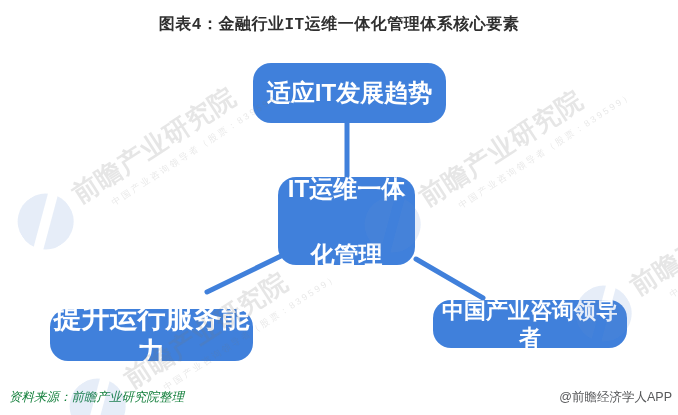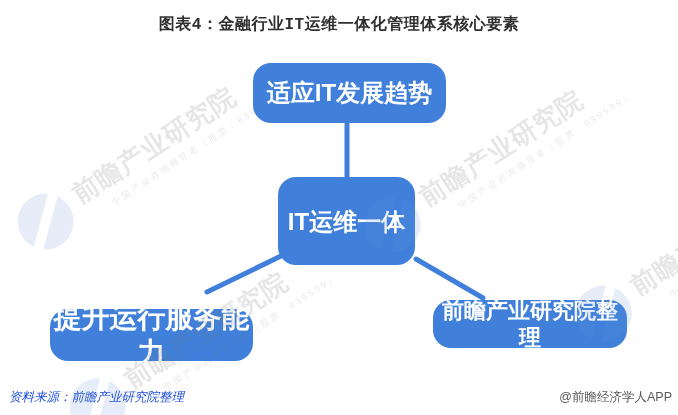--- a/index.html
+++ b/index.html
@@ -23,21 +23,21 @@
   .node-br{left:433px;top:300px;width:194px;height:48px;font-size:22px;}
   .wm-layer{position:absolute;left:0;top:0;width:678px;height:415px;z-index:5;pointer-events:none;}
   .wm{
     position:absolute;transform:translate(-50%,-50%) rotate(-33deg);
     display:flex;align-items:flex-end;gap:10px;white-space:nowrap;
   }
   .wm-texts{display:flex;flex-direction:column;}
   .wm-brand{font-size:26px;font-weight:bold;color:rgba(118,118,118,0.18);letter-spacing:1px;}
   .wm-tagline{font-size:9px;color:rgba(120,120,120,0.17);letter-spacing:2.5px;margin-left:28px;margin-top:2px;}
   .footer-source{
-    position:absolute;left:9px;top:389px;font-size:12.5px;font-style:italic;color:#1d4ed8;z-index:3;
+    position:absolute;left:9px;top:389px;font-size:12.5px;font-style:italic;color:#15803d;z-index:3;
   }
   .footer-credit{
     position:absolute;right:6px;top:389px;font-size:12.5px;color:#58595b;z-index:3;
   }
 </style>
 </head>
 <body>
 
 <div class="stage">
 
@@ -54,28 +54,29 @@
       </mask>
     </defs>
   </svg>
 
   <div class="node node-top">
     <span>适应IT发展趋势</span>
   </div>
 
   <div class="node node-center">
     <div>IT运维一体</div>
+    <div>化管理</div>
   </div>
 
   <div class="node node-bl">
     <span>提升运行服务能力</span>
   </div>
 
   <div class="node node-br">
-    <span>前瞻产业研究院整理</span>
+    <span>中国产业咨询领导者</span>
   </div>
 
   <div class="wm-layer">
 
     <div class="wm" style="left:148px;top:155px;">
       <svg width="56" height="56">
         <circle cx="28" cy="28" r="28" fill="rgba(100,140,210,0.16)" mask="url(#wm-logo-mask)"></circle>
       </svg>
       <div class="wm-texts">
         <div class="wm-brand">前瞻产业研究院</div>

